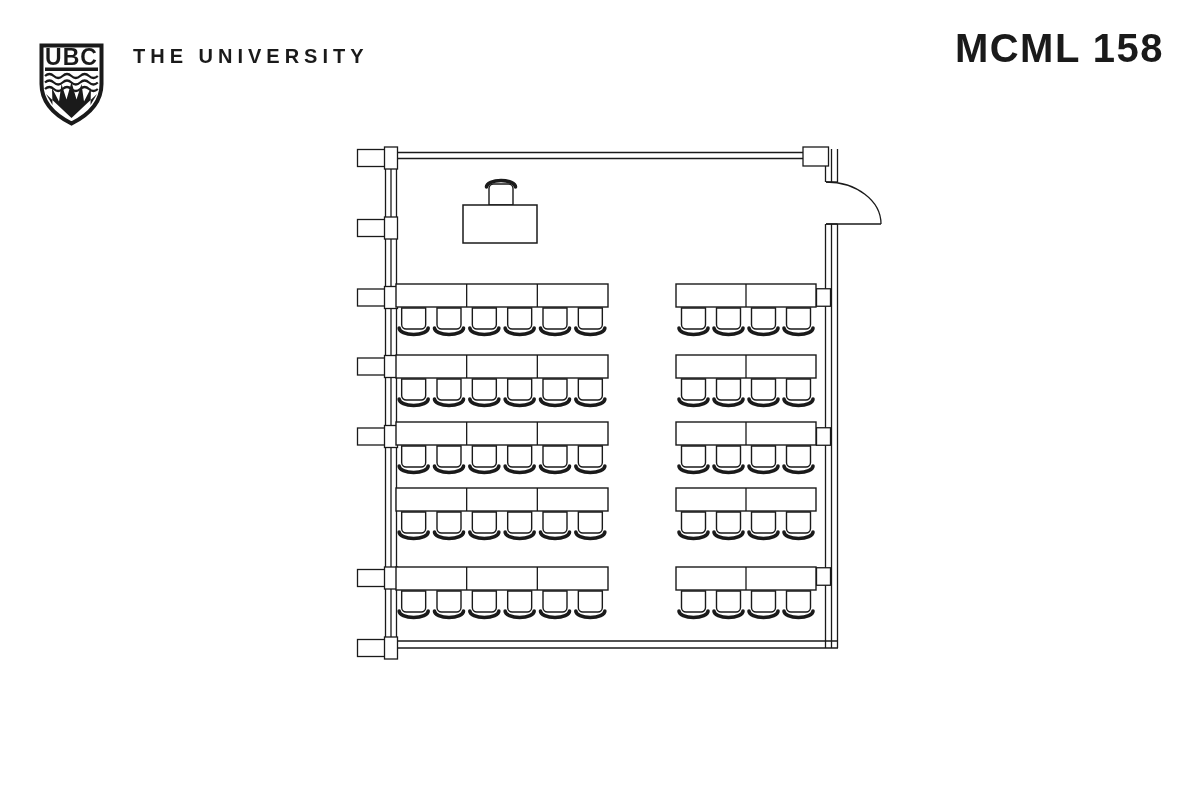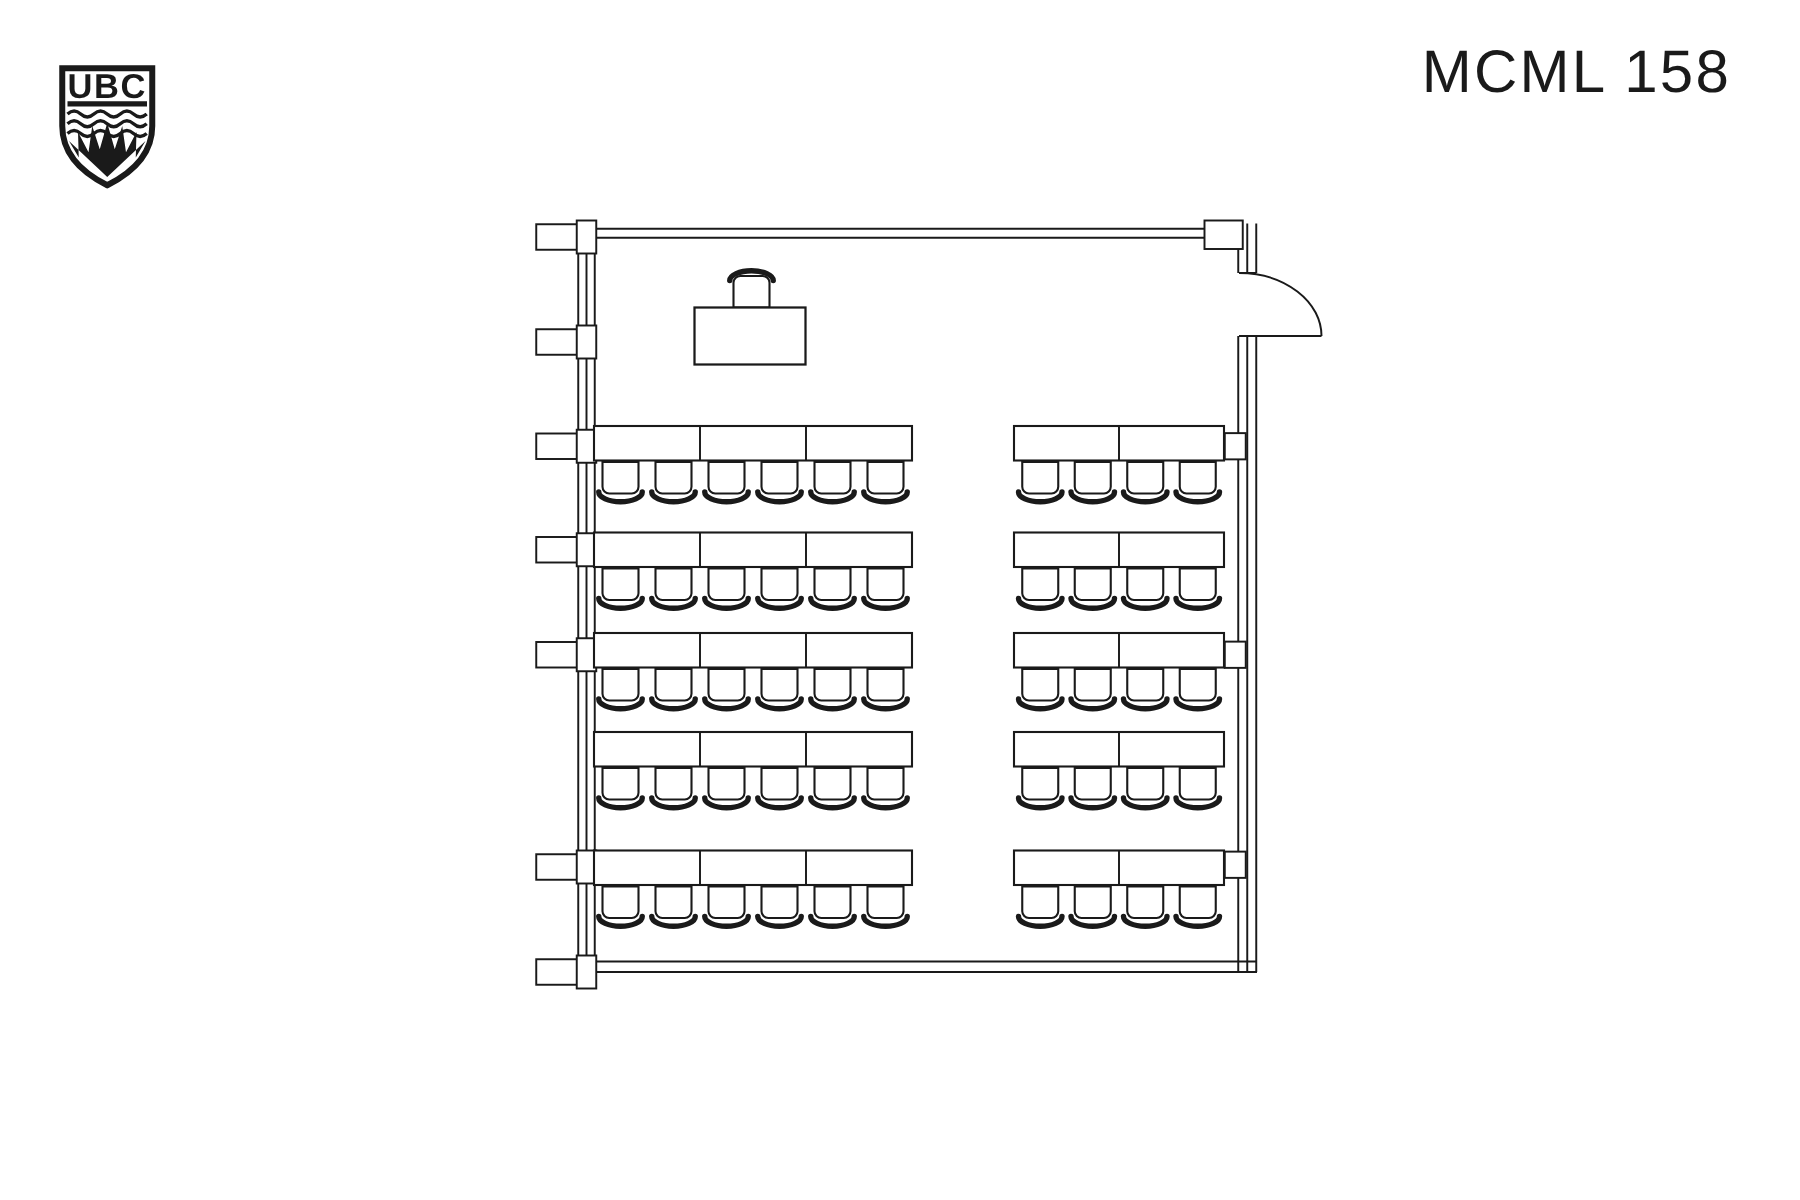--- a/index.html
+++ b/index.html
@@ -8,43 +8,43 @@
     background:#ffffff; color:#1a1a1a;
     font-family:"Liberation Sans", sans-serif;
   }
   .logo-svg { position:absolute; left:38px; top:42px; }
   .uni-name {
     position:absolute; left:133px; top:41px;
     font-weight:bold; font-size:20px; letter-spacing:5px; line-height:31px;
     white-space:pre;
   }
   .room-label {
-    position:absolute; right:46px; top:26px;
-    font-weight:normal; font-size:40px; letter-spacing:1.5px;text-align:center;
+    position:absolute; right:36px; top:26px;
+    font-weight:bold; font-size:40px; letter-spacing:1.5px;text-align:center;
   }
   #plan { position:absolute; left:0; top:0; }
 </style>
 </head>
 <body>
 
 <div>
 
   <svg class="logo-svg" width="67" height="86" viewBox="0 0 67 86">
     <path d="M3.5 3.5 H63.5 V42 Q63.5 66.5 33.5 81.5 Q3.5 66.5 3.5 42 Z" fill="#ffffff" stroke="#1a1a1a" stroke-width="4"></path>
     <text x="33.5" y="23" text-anchor="middle" font-family="Liberation Sans, sans-serif" font-weight="bold" font-size="23" letter-spacing="1" fill="#1a1a1a">UBC</text>
     <rect x="7" y="25.5" width="53" height="3.5" fill="#1a1a1a"></rect>
     <g stroke="#1a1a1a" stroke-width="2.2" fill="none">
       <path d="M7 34 q4.4 -4 8.8 0 t8.8 0 t8.8 0 t8.8 0 t8.8 0 t8.8 0"></path>
       <path d="M7 40.5 q4.4 -4 8.8 0 t8.8 0 t8.8 0 t8.8 0 t8.8 0 t8.8 0"></path>
       <path d="M7 47 q4.4 -4 8.8 0 t8.8 0 t8.8 0 t8.8 0 t8.8 0 t8.8 0"></path>
     </g>
     <path d="M33.5 76 L8 52 L14.5 63 L14 46 L21 59.5 L23.5 42 L28.5 57.5 L33.5 40 L38.5 57.5 L43.5 42 L46 59.5 L53 46 L52.5 63 L59 52 Z" fill="#1a1a1a"></path>
   </svg>
 
-  <div class="uni-name"><br></div>
+  <div class="uni-name"><span>THE UNIVERSITY</span><br></div>
 
   <div class="room-label">MCML 158</div>
 </div>
 
 <div id="plan">
   <svg id="plan-svg" width="1200" height="800" viewBox="0 0 1200 800">
       <g>
         <line x1="385.5" y1="147" x2="385.5" y2="657" stroke="#1a1a1a" stroke-width="1.3"></line>
         <line x1="391" y1="147" x2="391" y2="657" stroke="#1a1a1a" stroke-width="1.3"></line>
         <line x1="396.5" y1="147" x2="396.5" y2="657" stroke="#1a1a1a" stroke-width="1.3"></line>

